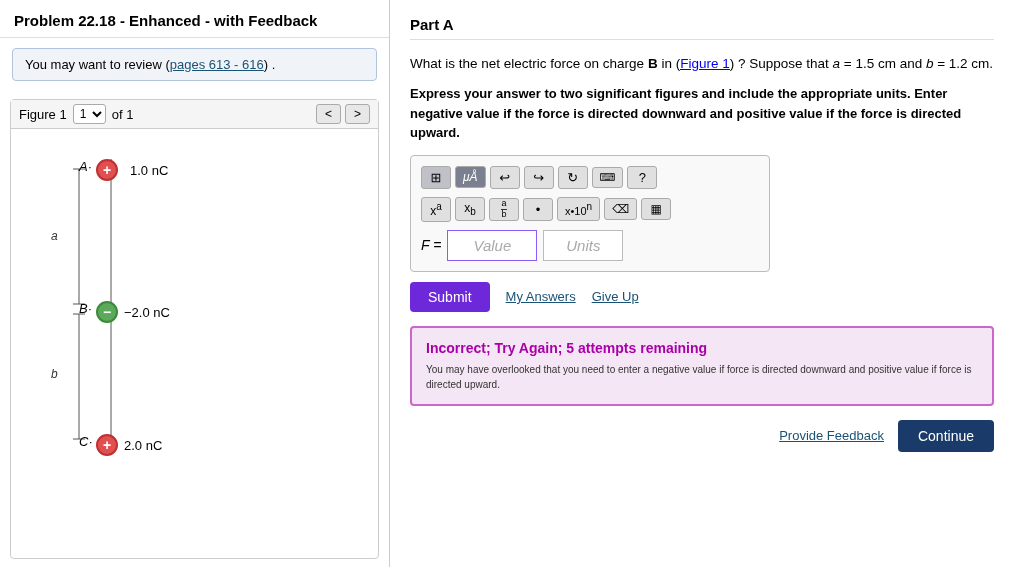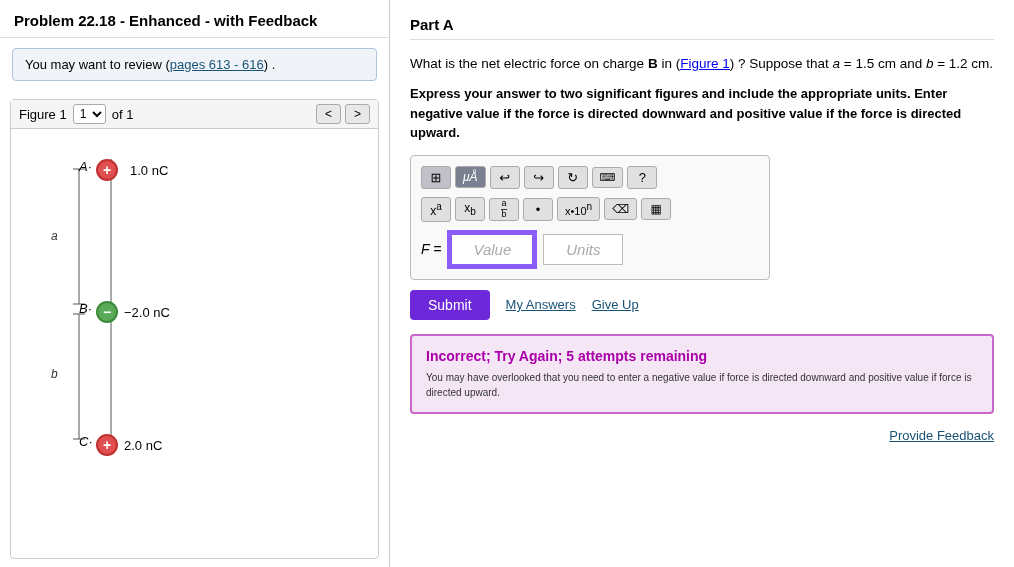--- a/index.html
+++ b/index.html
@@ -132,21 +132,21 @@
     .fraction-input-row {
       display: flex;
       align-items: center;
       gap: 6px;
     }
     .f-equals {
       font-size: 14px;
       font-style: italic;
     }
     .value-box {
-      border: 5px solid #8b5cf6;
+      border: 1px solid #8b5cf6;
       background: #fff;
       padding: 6px 12px;
       font-size: 15px;
       color: #aaa;
       min-width: 90px;
       text-align: center;
       font-style: italic;
     }
     .units-box {
       border: 1px solid #bbb;
@@ -383,14 +383,15 @@
 
   
   <div class="feedback-box">
     <div class="feedback-title">Incorrect; Try Again; 5 attempts remaining</div>
     <div class="feedback-text">You may have overlooked that you need to enter a negative value if force is directed downward and positive value if force is directed upward.</div>
   </div>
 
   
   <div class="bottom-row">
     <button class="provide-feedback-link">Provide Feedback</button>
+    <button class="continue-btn">Continue</button>
   </div>
 </div>
 
 </body></html>

